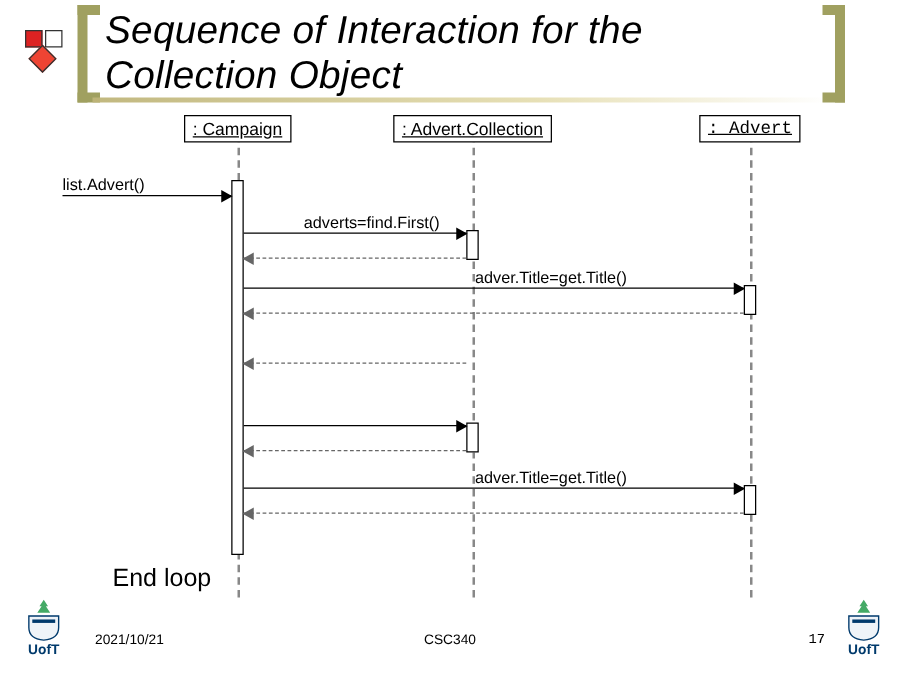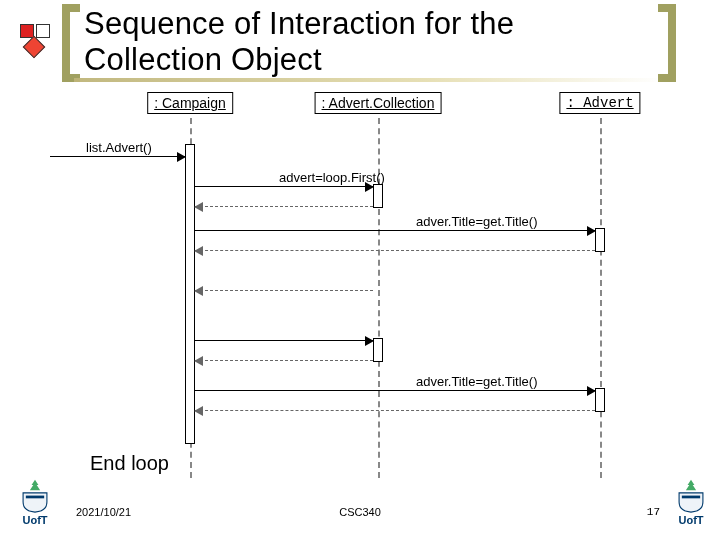--- a/index.html
+++ b/index.html
@@ -10,20 +10,21 @@
     background: #ffffff;
     position: relative;
     overflow: hidden;
   }
   .header {
     position: absolute;
     top: 4px;
     left: 74px;
     right: 56px;
     height: 78px;
+    font-style: italic;
   }
   .bracket-left, .bracket-right {
     position: absolute;
     top: 0;
     width: 18px;
     height: 78px;
     border-top: 8px solid #a0a060;
     border-bottom: 8px solid #a0a060;
   }
   .bracket-left { left: -12px; border-left: 8px solid #a0a060; }
@@ -82,21 +83,21 @@
 
   .msg { position: absolute; height: 0; border-top: 1.5px solid #000; }
   .msg.dash { border-top: 1.5px dashed #666; }
   .arrow-r::after, .arrow-l::before {
     content: ""; position: absolute; width: 0; height: 0; top: -5px;
   }
   .arrow-r::after { right: -1px; border-left: 9px solid #000; border-top: 5px solid transparent; border-bottom: 5px solid transparent; }
   .arrow-l::before { left: -1px; border-right: 9px solid #000; border-top: 5px solid transparent; border-bottom: 5px solid transparent; }
   .dash.arrow-l::before { border-right-color: #666; }
 
-  .mlabel { position: absolute; font-size: 13px; color: #000; white-space: nowrap; margin-left: 36px; }
+  .mlabel { position: absolute; font-size: 13px; color: #000; white-space: nowrap; }
 
   
   .m-in { left: -10px; width: 135px; top: 62px; }
   .lbl-in { left: -10px; top: 46px; }
 
   
   .m1 { left: 135px; width: 178px; top: 92px; }
   .lbl1 { left: 183px; top: 76px; }
   .m1r { left: 135px; width: 178px; top: 112px; }
 
@@ -164,21 +165,21 @@
   <div class="actbar a1"></div>
   <div class="actbar a2a"></div>
   <div class="actbar a2b"></div>
   <div class="actbar a3a"></div>
   <div class="actbar a3b"></div>
 
   <div class="msg arrow-r m-in"></div>
   <div class="mlabel lbl-in">list.Advert()</div>
 
   <div class="msg arrow-r m1"></div>
-  <div class="mlabel lbl1">advert=loop.First()</div>
+  <div class="mlabel lbl1">adverts=find.First()</div>
   <div class="msg dash arrow-l m1r"></div>
 
   <div class="msg arrow-r m2"></div>
   <div class="mlabel lbl2">adver.Title=get.Title()</div>
   <div class="msg dash arrow-l m2r"></div>
 
   <div class="msg dash arrow-l m-mid"></div>
 
   <div class="msg arrow-r m3"></div>
   <div class="msg dash arrow-l m3r"></div>

